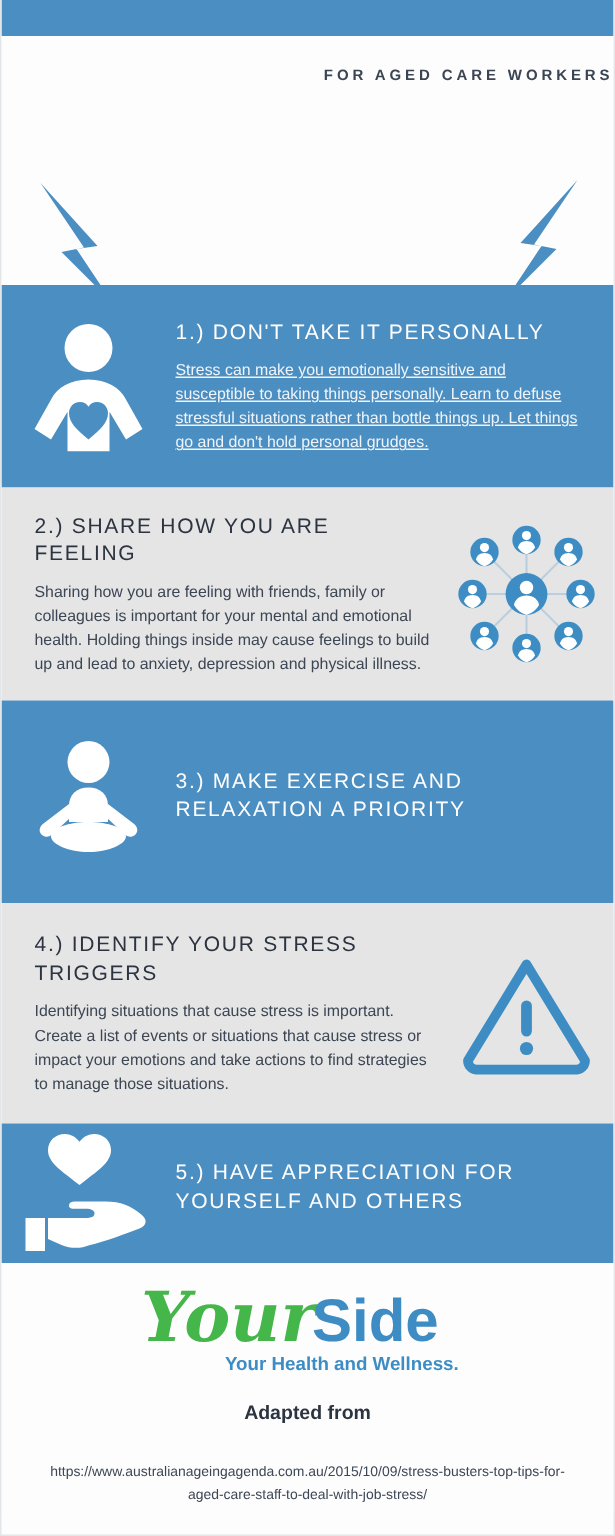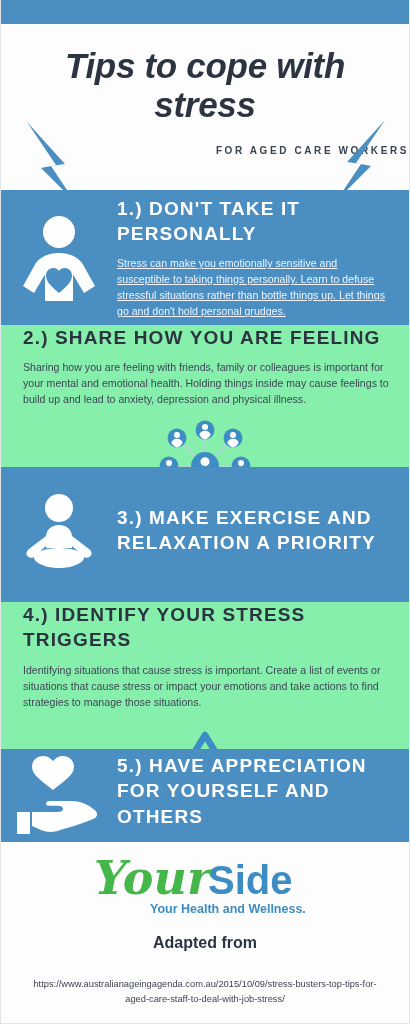--- a/index.html
+++ b/index.html
@@ -75,41 +75,41 @@
   .bolt.right { right: 22px; top: 94px; }
 
   
   .sec {
     display: flex;
     align-items: center;
     box-sizing: border-box;
     position: relative;
   }
   .sec.blue  { background: #4b8ec2; }
-  .sec.light { background: #86efac; flex-direction: column; }
+  .sec.light { background: #e5e5e5; }
 
   .sec .icon-col {
     width: 116px;
     flex: 0 0 116px;
     display: flex;
     align-items: center;
     justify-content: center;
   }
   .sec .text-col {
     flex: 1 1 auto;
     padding-right: 16px;
   }
   .sec.iconright .icon-col { order: 2; }
   .sec.iconright .text-col { order: 1; padding-left: 22px; padding-right: 4px; }
 
   .sec h2 {
     margin: 0 0 9px 0;
-    font-size: 19px;
+    font-size: 14px;
     line-height: 1.33;
-    font-weight: bold;
+    font-weight: normal;
     letter-spacing: 1.15px;
   }
   .sec p {
     margin: 0;
     font-size: 10.6px;
     line-height: 1.52;
   }
   .sec.blue h2 { color: #ffffff; }
   .sec.blue p  { color: #eef4f9; text-decoration: underline; }
   .sec.light h2 { color: #2b3440; }
@@ -120,21 +120,21 @@
     background: #fdfdfd;
     text-align: center;
     padding-top: 16px;
   }
   .logo {
     display: block;
     margin: 0 auto;
   }
   .adapted {
     margin-top: 14px;
-    font-size: 16px;
+    font-size: 13px;
     font-weight: bold;
     color: #2b3440;
   }
   .srcurl {
     margin-top: 25px;
     font-size: 9.3px;
     line-height: 1.62;
     color: #3c4654;
     padding: 0 22px;
     word-break: break-word;
@@ -151,24 +151,20 @@
   <div class="header dots">
 
     <svg class="bolt left" viewBox="0 0 56 84">
       <polygon points="2,2 40,44 26,46 50,82 16,48 31,45" fill="#4b8ec2"></polygon>
     </svg>
 
     <svg class="bolt right" viewBox="0 0 56 84">
       <polygon points="54,2 16,44 30,46 6,82 40,48 25,45" fill="#4b8ec2"></polygon>
     </svg>
 
-    <h1>
-      <span>Tips to cope with</span><br>
-      <span>stress</span>
-    </h1>
     <div class="subtitle">FOR AGED CARE WORKERS</div>
   </div>
 
   <div class="sec blue" style="height:135px">
     <div class="icon-col">
       <svg width="78" height="86" viewBox="0 0 78 86">
         <circle cx="39" cy="17" r="16" fill="#ffffff"></circle>
         <path d="M39 38c-12 0-21 5.5-24.5 12.5L3 71l11 7 11-18.5V86h28V59.5L64 78l11-7-11.5-20.5C60 43.5 51 38 39 38z" fill="#ffffff"></path>
         <path d="M39 78c-7.5-6.5-13-11-13-17.5 0-4.5 3.4-7.5 7.3-7.5 2.6 0 4.6 1.3 5.7 3.1 1.1-1.8 3.1-3.1 5.7-3.1 3.9 0 7.3 3 7.3 7.5C52 67 46.5 71.5 39 78z" fill="#4b8ec2"></path>
       </svg>

